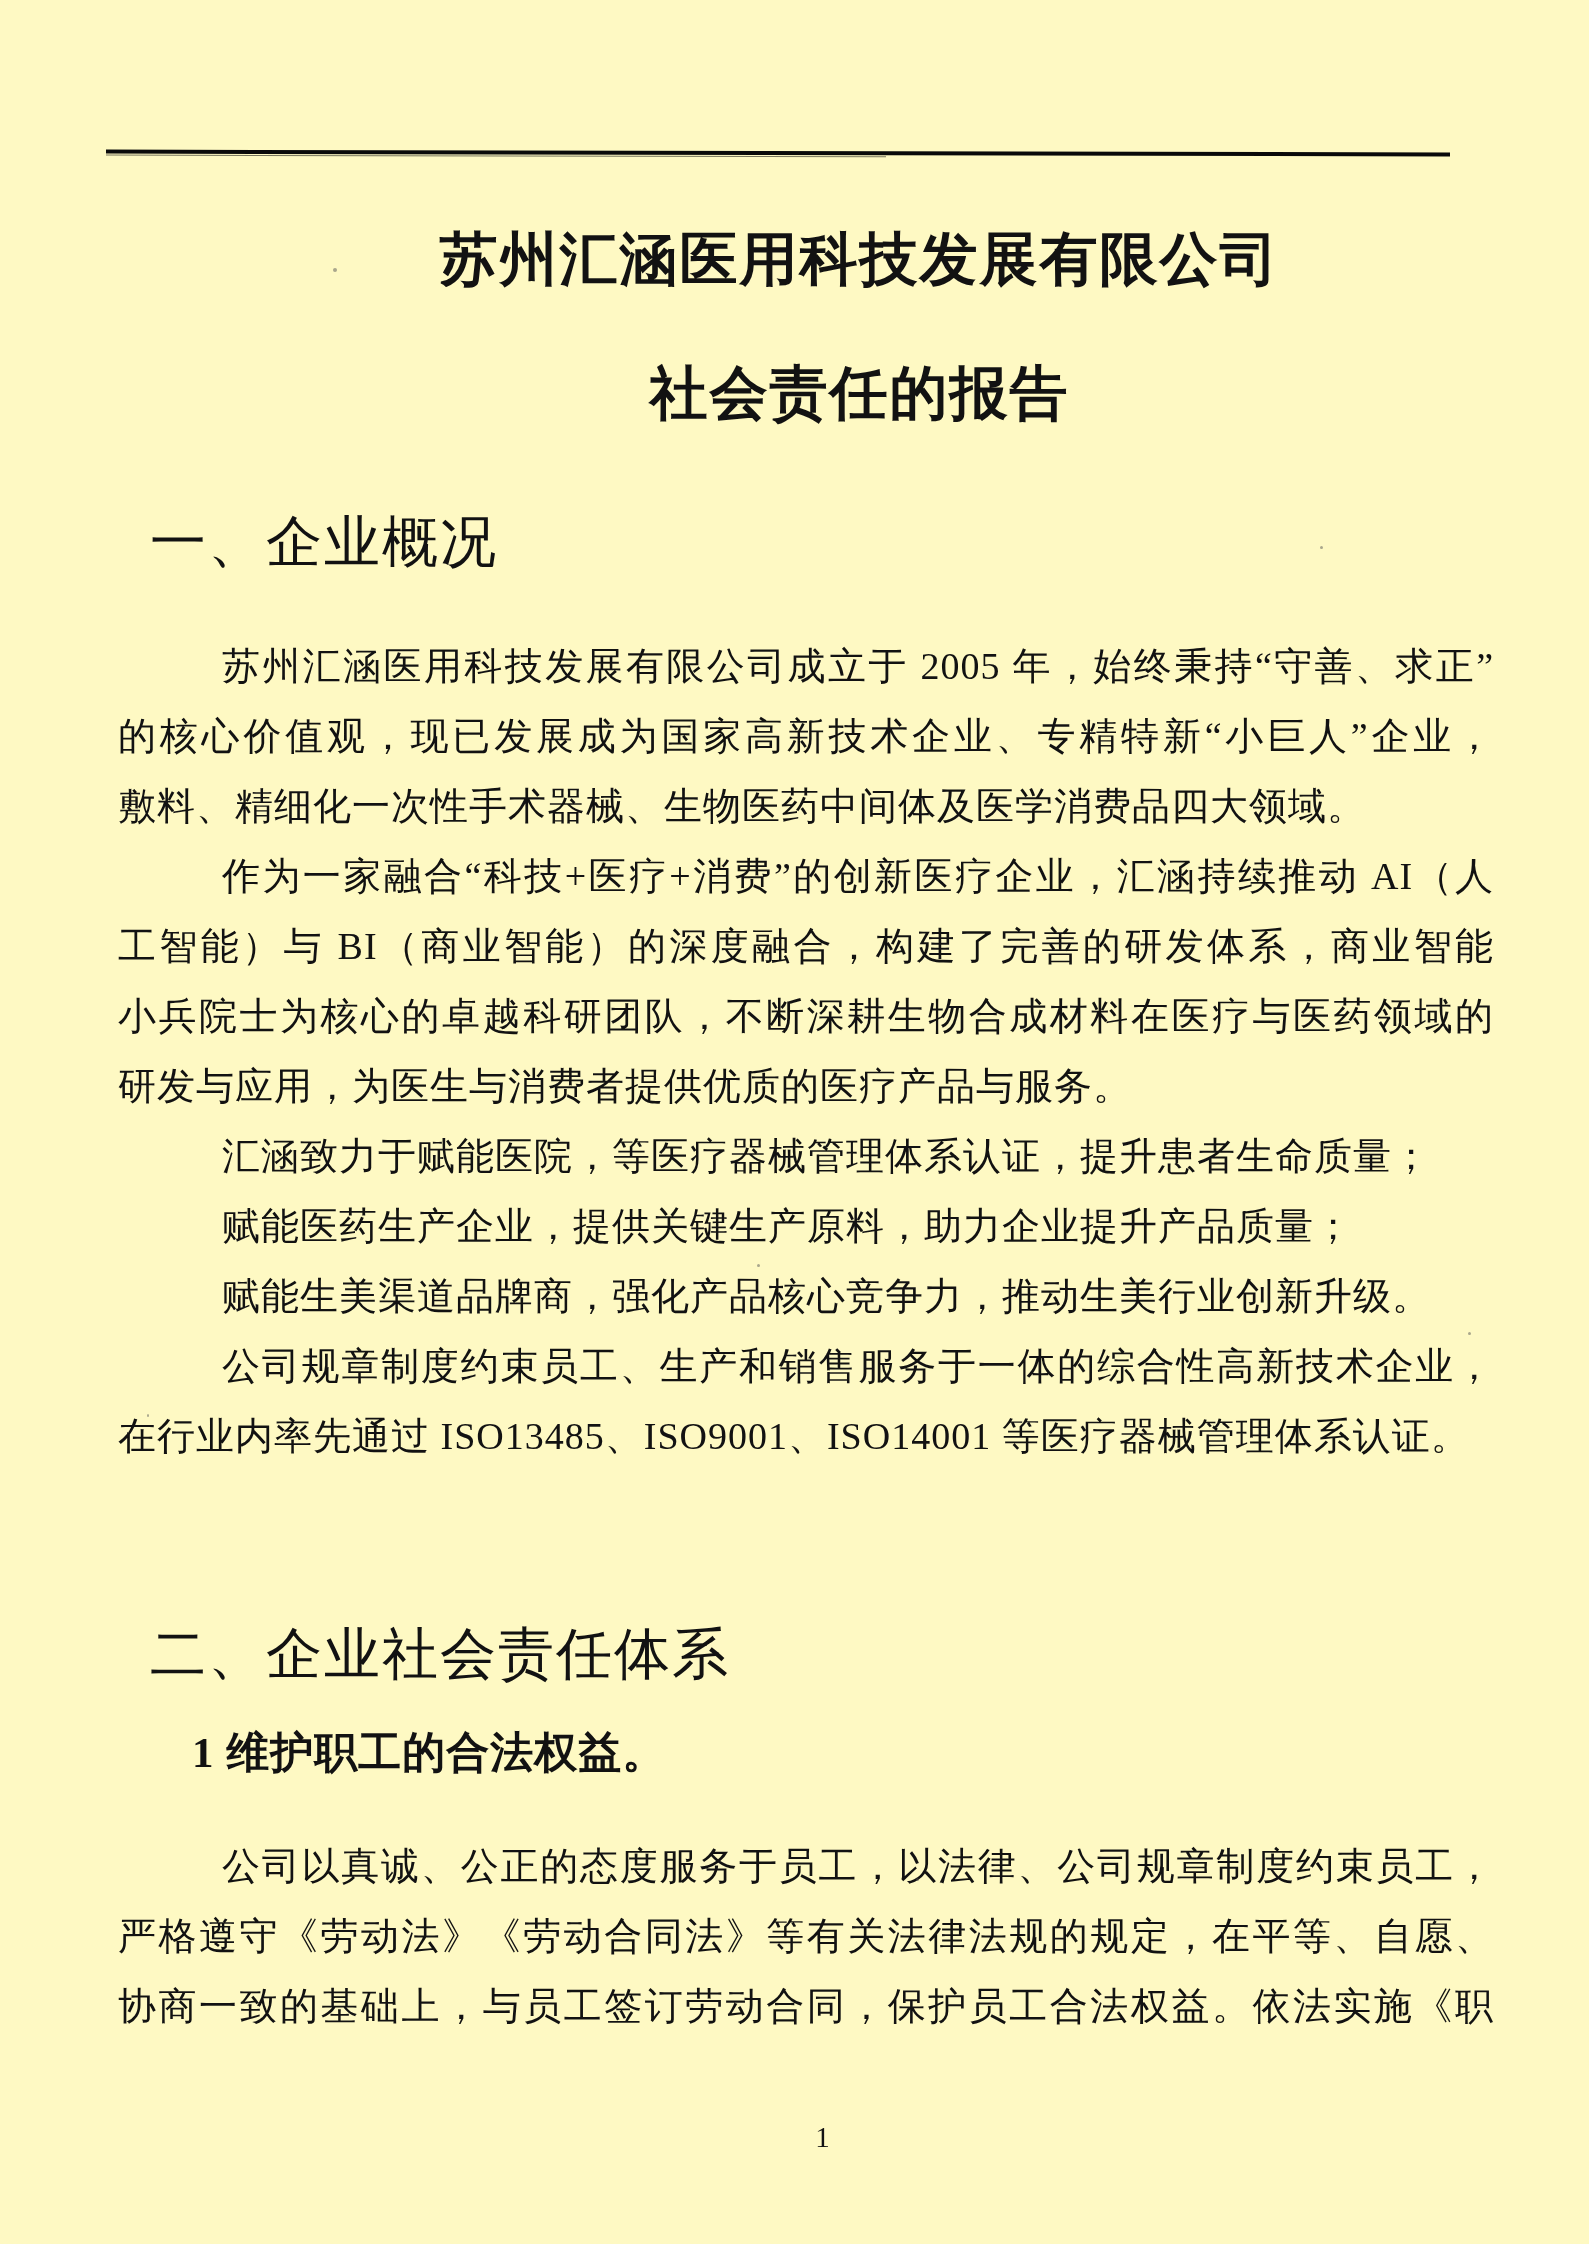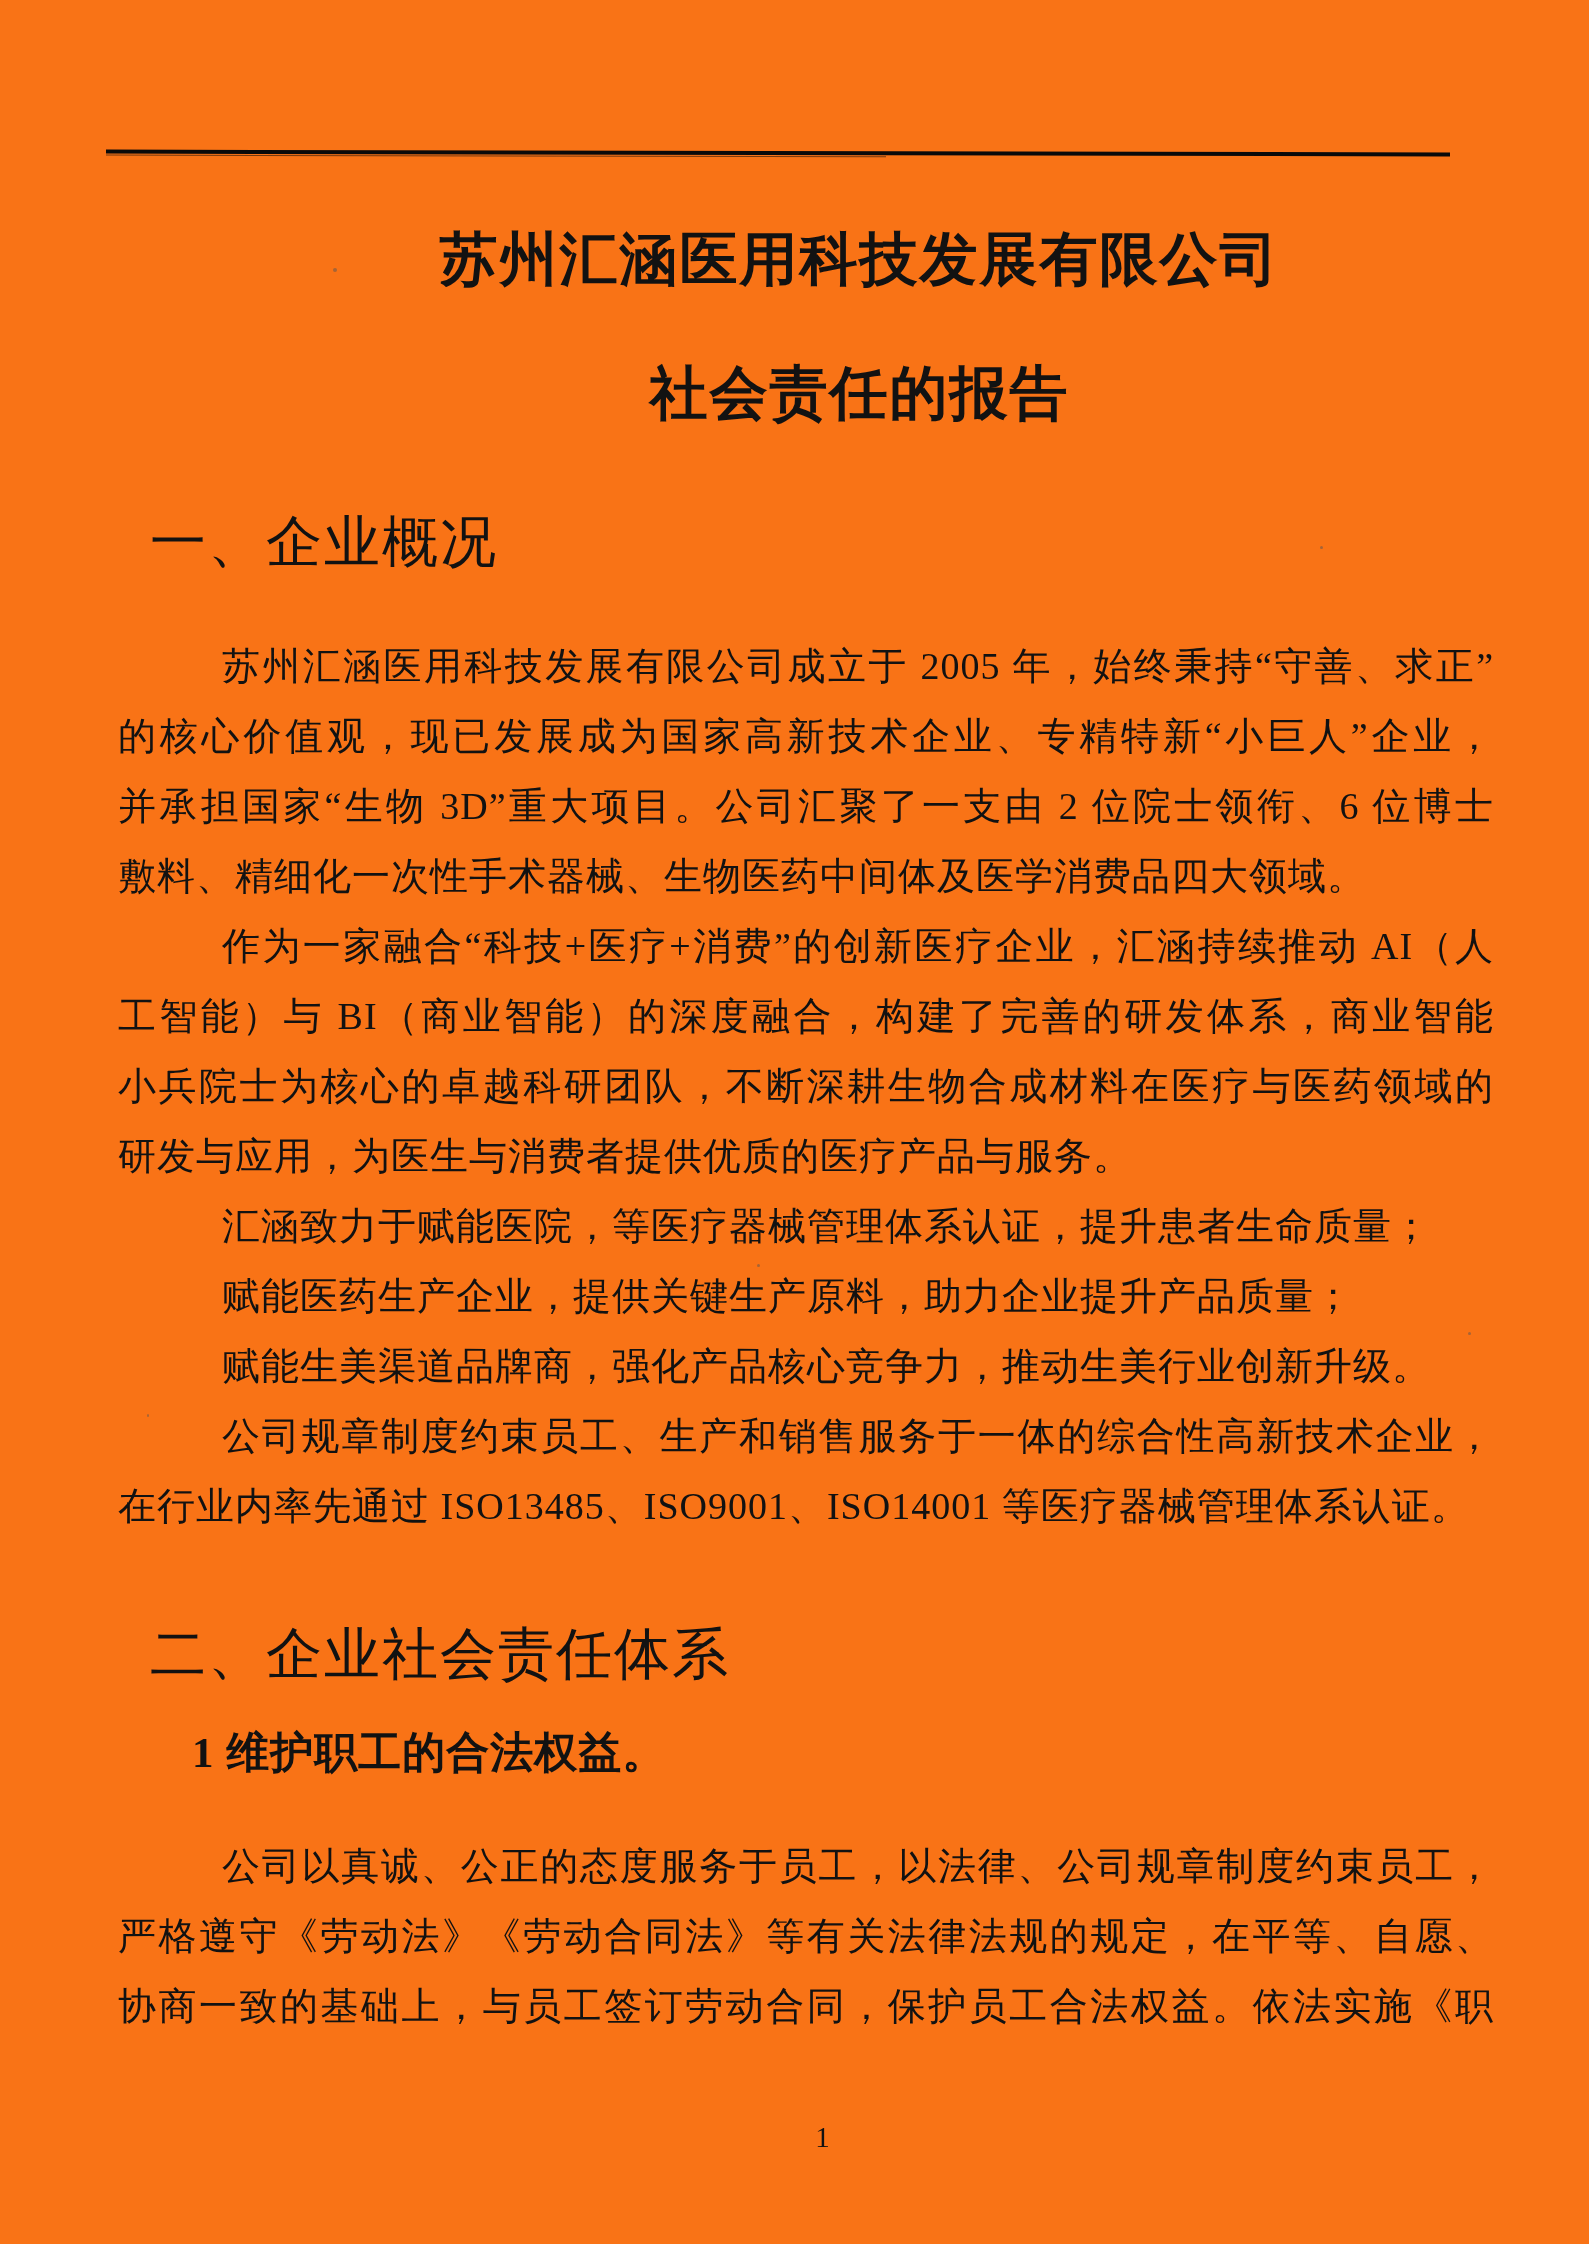--- a/index.html
+++ b/index.html
@@ -1,20 +1,20 @@
 <!DOCTYPE html>
 <html><head>
 <meta charset="utf-8">
 <style>
   html, body { margin: 0; padding: 0; background: #ffffff; }
   .page {
     position: relative;
     width: 1589px;
     height: 2244px;
-    background: #f97316;
+    background: #fef9c3;
     overflow: hidden;
     font-family: "Liberation Serif", "DejaVu Serif", serif;
     color: #121212;
   }
   .top-rule {
     position: absolute;
     left: 106px;
     top: 151px;
     width: 1344px;
     height: 4px;
@@ -109,21 +109,20 @@
   <div class="top-rule"></div>
 
   <div class="title title-1">苏州汇涵医用科技发展有限公司</div>
   <div class="title title-2">社会责任的报告</div>
 
   <div class="heading heading-1">一、企业概况</div>
 
   <div class="body-block body-1">
     <div class="line fill indent">苏州汇涵医用科技发展有限公司成立于 2005 年，始终秉持“守善、求正”</div>
     <div class="line fill">的核心价值观，现已发展成为国家高新技术企业、专精特新“小巨人”企业，</div>
-    <div class="line fill">并承担国家“生物 3D”重大项目。公司汇聚了一支由 2 位院士领衔、6 位博士</div>
     <div class="line">敷料、精细化一次性手术器械、生物医药中间体及医学消费品四大领域。</div>
     <div class="line fill indent">作为一家融合“科技+医疗+消费”的创新医疗企业，汇涵持续推动 AI（人</div>
     <div class="line fill">工智能）与 BI（商业智能）的深度融合，构建了完善的研发体系，商业智能</div>
     <div class="line fill">小兵院士为核心的卓越科研团队，不断深耕生物合成材料在医疗与医药领域的</div>
     <div class="line">研发与应用，为医生与消费者提供优质的医疗产品与服务。</div>
     <div class="line indent">汇涵致力于赋能医院，等医疗器械管理体系认证，提升患者生命质量；</div>
     <div class="line indent">赋能医药生产企业，提供关键生产原料，助力企业提升产品质量；</div>
     <div class="line indent">赋能生美渠道品牌商，强化产品核心竞争力，推动生美行业创新升级。</div>
     <div class="line fill indent">公司规章制度约束员工、生产和销售服务于一体的综合性高新技术企业，</div>
     <div class="line">在行业内率先通过 ISO13485、ISO9001、ISO14001 等医疗器械管理体系认证。</div>

